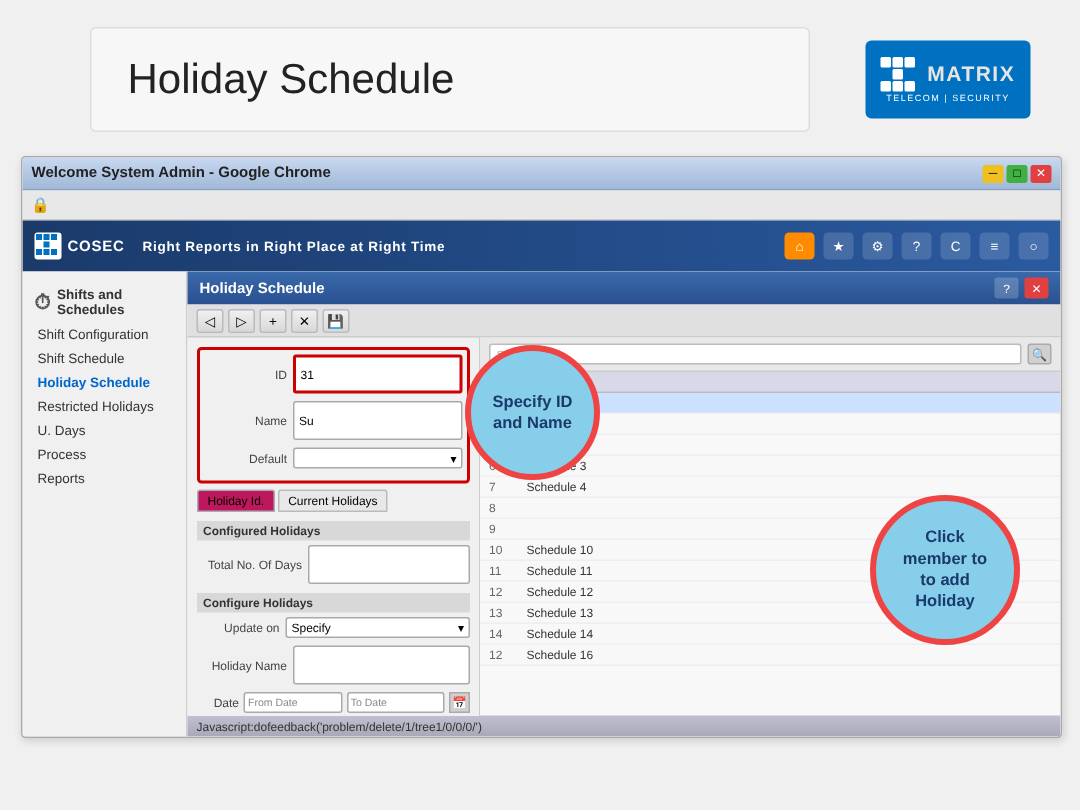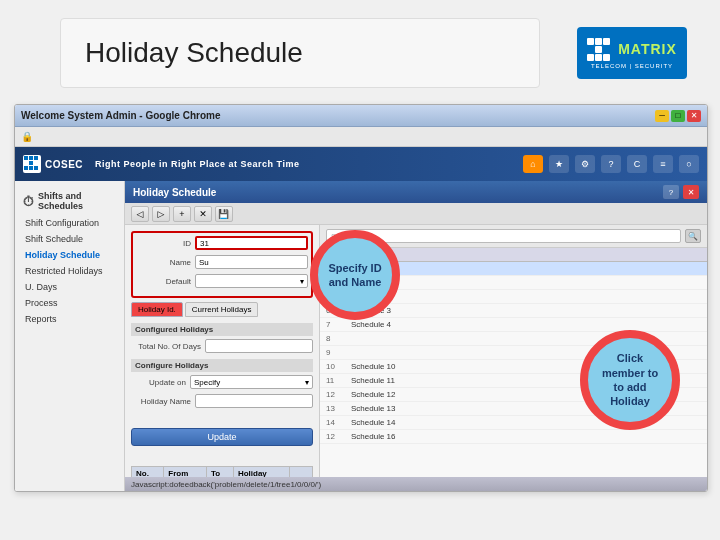--- a/index.html
+++ b/index.html
@@ -75,21 +75,21 @@
       grid-template-rows: repeat(3, 7px);
       gap: 1px;
       margin-right: 4px;
     }
     .logo-cell {
       background: white;
       border-radius: 1px;
     }
     .logo-cell.blue { background: #0070c0; }
     .logo-matrix {
-      color: #bef264;
+      color: #e5e5e5;
       font-size: 14px;
       font-weight: 900;
       letter-spacing: 1px;
     }
     .logo-bottom {
       color: white;
       font-size: 6px;
       letter-spacing: 1px;
       margin-top: 2px;
     }
@@ -354,21 +354,21 @@
     }
     .form-label {
       font-size: 8px;
       color: #444;
       width: 55px;
       text-align: right;
       flex-shrink: 0;
     }
     .form-input {
       flex: 1;
-      height: 14px;
+      height: 26px;
       background: white;
       border: 1px solid #aaa;
       border-radius: 2px;
       font-size: 8px;
       padding: 0 3px;
       display: flex;
       align-items: center;
     }
     .form-input.highlighted {
       border: 2px solid #cc0000;
@@ -526,21 +526,21 @@
       background: #87ceeb;
       border-radius: 50%;
       display: flex;
       align-items: center;
       justify-content: center;
       text-align: center;
       font-size: 11px;
       font-weight: 700;
       color: #1a3a6a;
       line-height: 1.3;
-      border: 8px solid #ef4444;
+      border: 4px solid #ef4444;
       padding: 8px;
     }
 
     .callout-1 {
       width: 90px;
       height: 90px;
       top: 230px;
       left: 310px;
     }
 
@@ -621,21 +621,21 @@
           <div class="app-logo-cell"></div>
           <div class="app-logo-cell w"></div>
           <div class="app-logo-cell"></div>
           <div class="app-logo-cell w"></div>
           <div class="app-logo-cell"></div>
           <div class="app-logo-cell"></div>
           <div class="app-logo-cell"></div>
         </div>
         <span class="app-logo-text">COSEC</span>
       </div>
-      <span class="app-header-title">Right People in Right Place at Search Time</span>
+      <span class="app-header-title">Right Reports in Right Place at Right Time</span>
       <div class="app-nav-icons">
         <div class="nav-icon-btn active">⌂</div>
         <div class="nav-icon-btn">★</div>
         <div class="nav-icon-btn">⚙</div>
         <div class="nav-icon-btn">?</div>
         <div class="nav-icon-btn">C</div>
         <div class="nav-icon-btn">≡</div>
         <div class="nav-icon-btn">○</div>
       </div>
     </div>
@@ -708,21 +708,21 @@
               <div class="form-field">
                 <span class="form-label">Default</span>
                 <div class="form-select">
                   <span></span>
                   <span>▾</span>
                 </div>
               </div>
             </div>
 
             <div style="display:flex; gap:2px; margin-bottom:4px;">
-              <div style="font-size:8px; padding:2px 6px; background:#ef4444; border:1px solid #aab; border-radius:2px 2px 0 0; cursor:pointer;">
+              <div style="font-size:8px; padding:2px 6px; background:#be185d; border:1px solid #aab; border-radius:2px 2px 0 0; cursor:pointer;">
                 <span>Holiday Id.</span>
               </div>
               <div style="font-size:8px; padding:2px 6px; background:#e8e8e8; border:1px solid #bbb; border-radius:2px 2px 0 0; cursor:pointer;">
                 <span>Current Holidays</span>
               </div>
             </div>
 
             <div class="section-label">Configured Holidays</div>
 
             <div class="form-field">
@@ -738,20 +738,30 @@
                 <span>Specify</span>
                 <span>▾</span>
               </div>
             </div>
 
             <div class="form-field">
               <span class="form-label" style="width:60px;">Holiday Name</span>
               <div class="form-input"></div>
             </div>
 
+            <div class="form-row-3">
+              <span class="form-label" style="font-size:8px; color:#444; width:28px;">Date</span>
+              <div class="date-field" style="width:55px;">
+                <span style="font-size:7px; color:#888;">From Date</span>
+              </div>
+              <div class="date-field" style="width:55px;">
+                <span style="font-size:7px; color:#888;">To Date</span>
+              </div>
+              <div style="width:14px; height:14px; background:#d0d0d0; border:1px solid #aaa; display:flex; align-items:center; justify-content:center; font-size:8px; cursor:pointer;">📅</div>
+            </div>
 
             <div class="update-btn">
               <span>Update</span>
             </div>
 
             <table class="mini-table">
               <thead>
                 <tr>
                   <th>No.</th>
                   <th>From</th>

